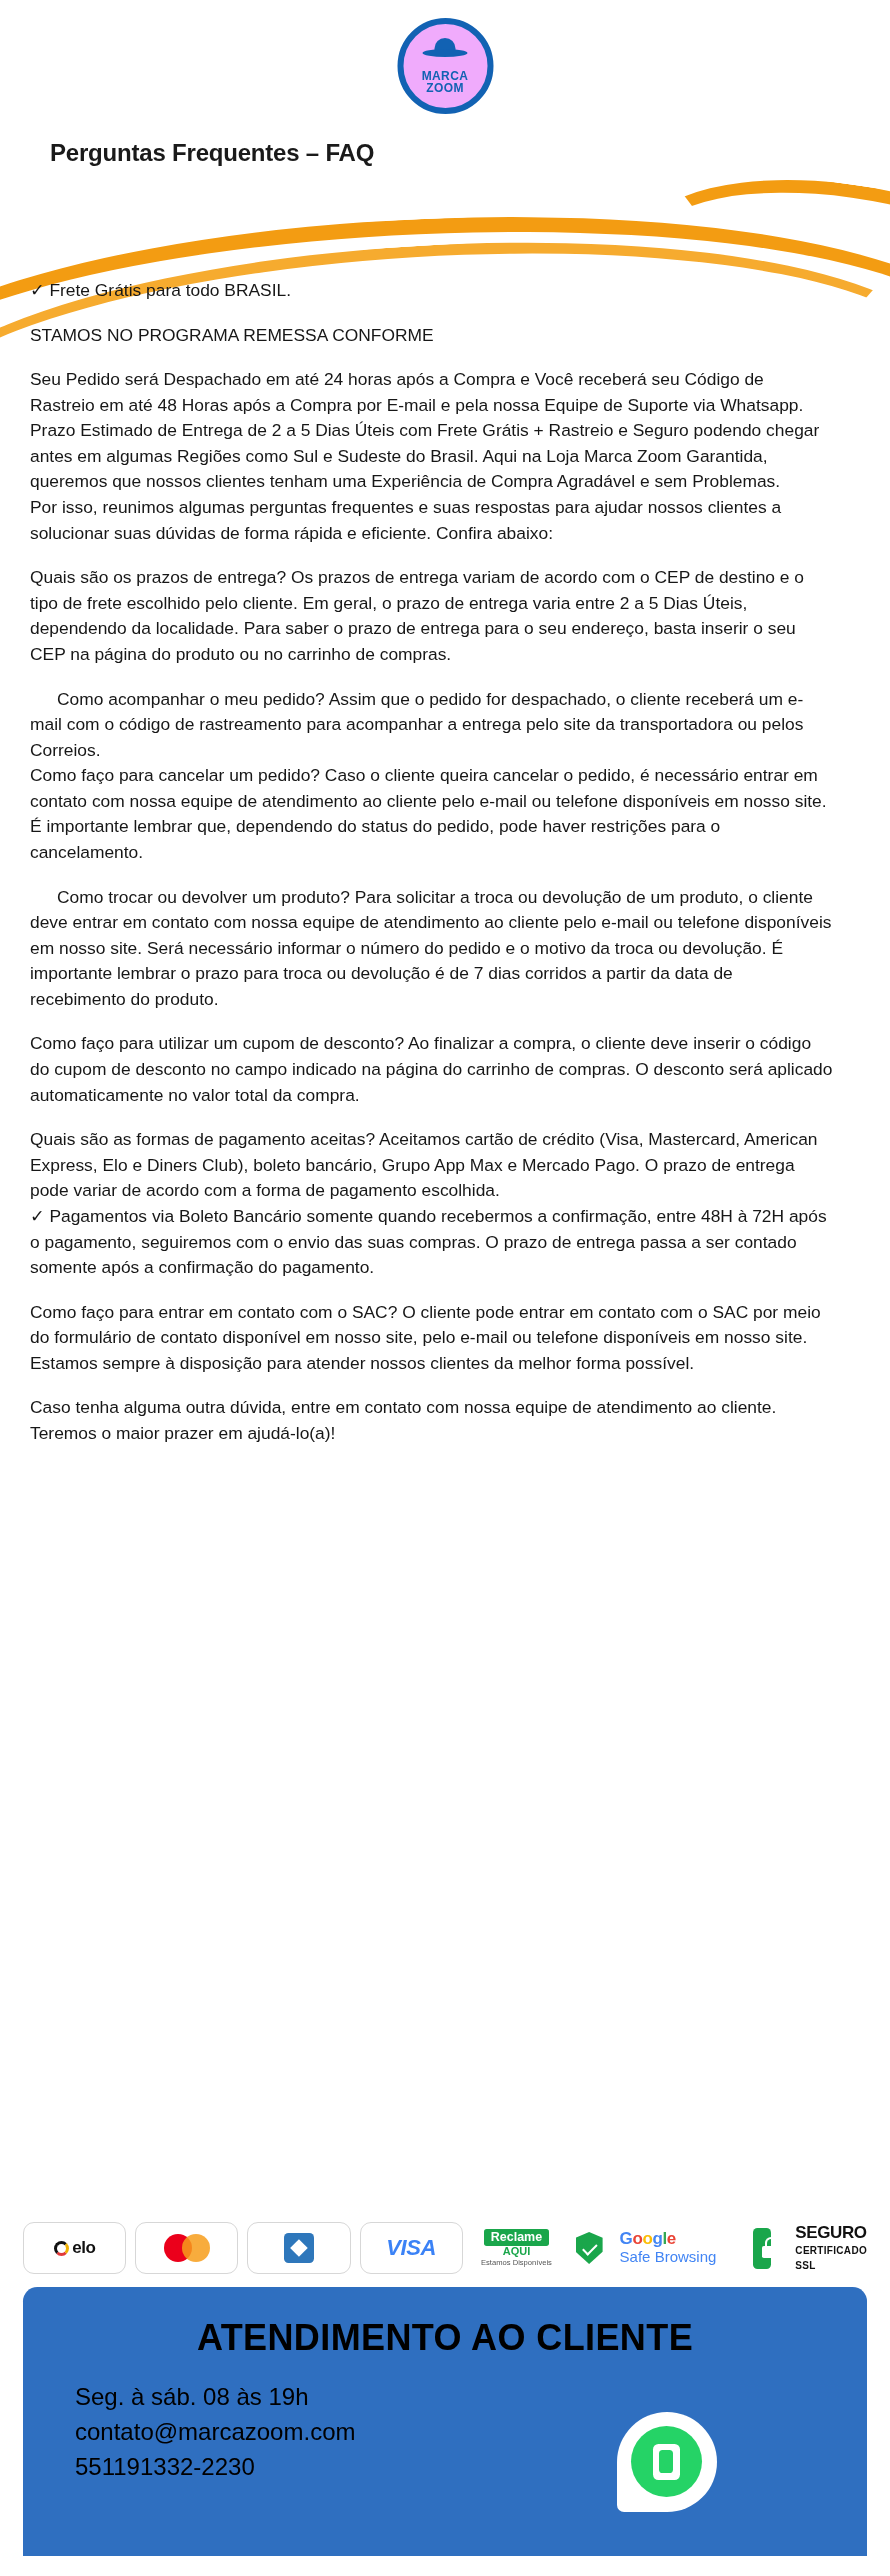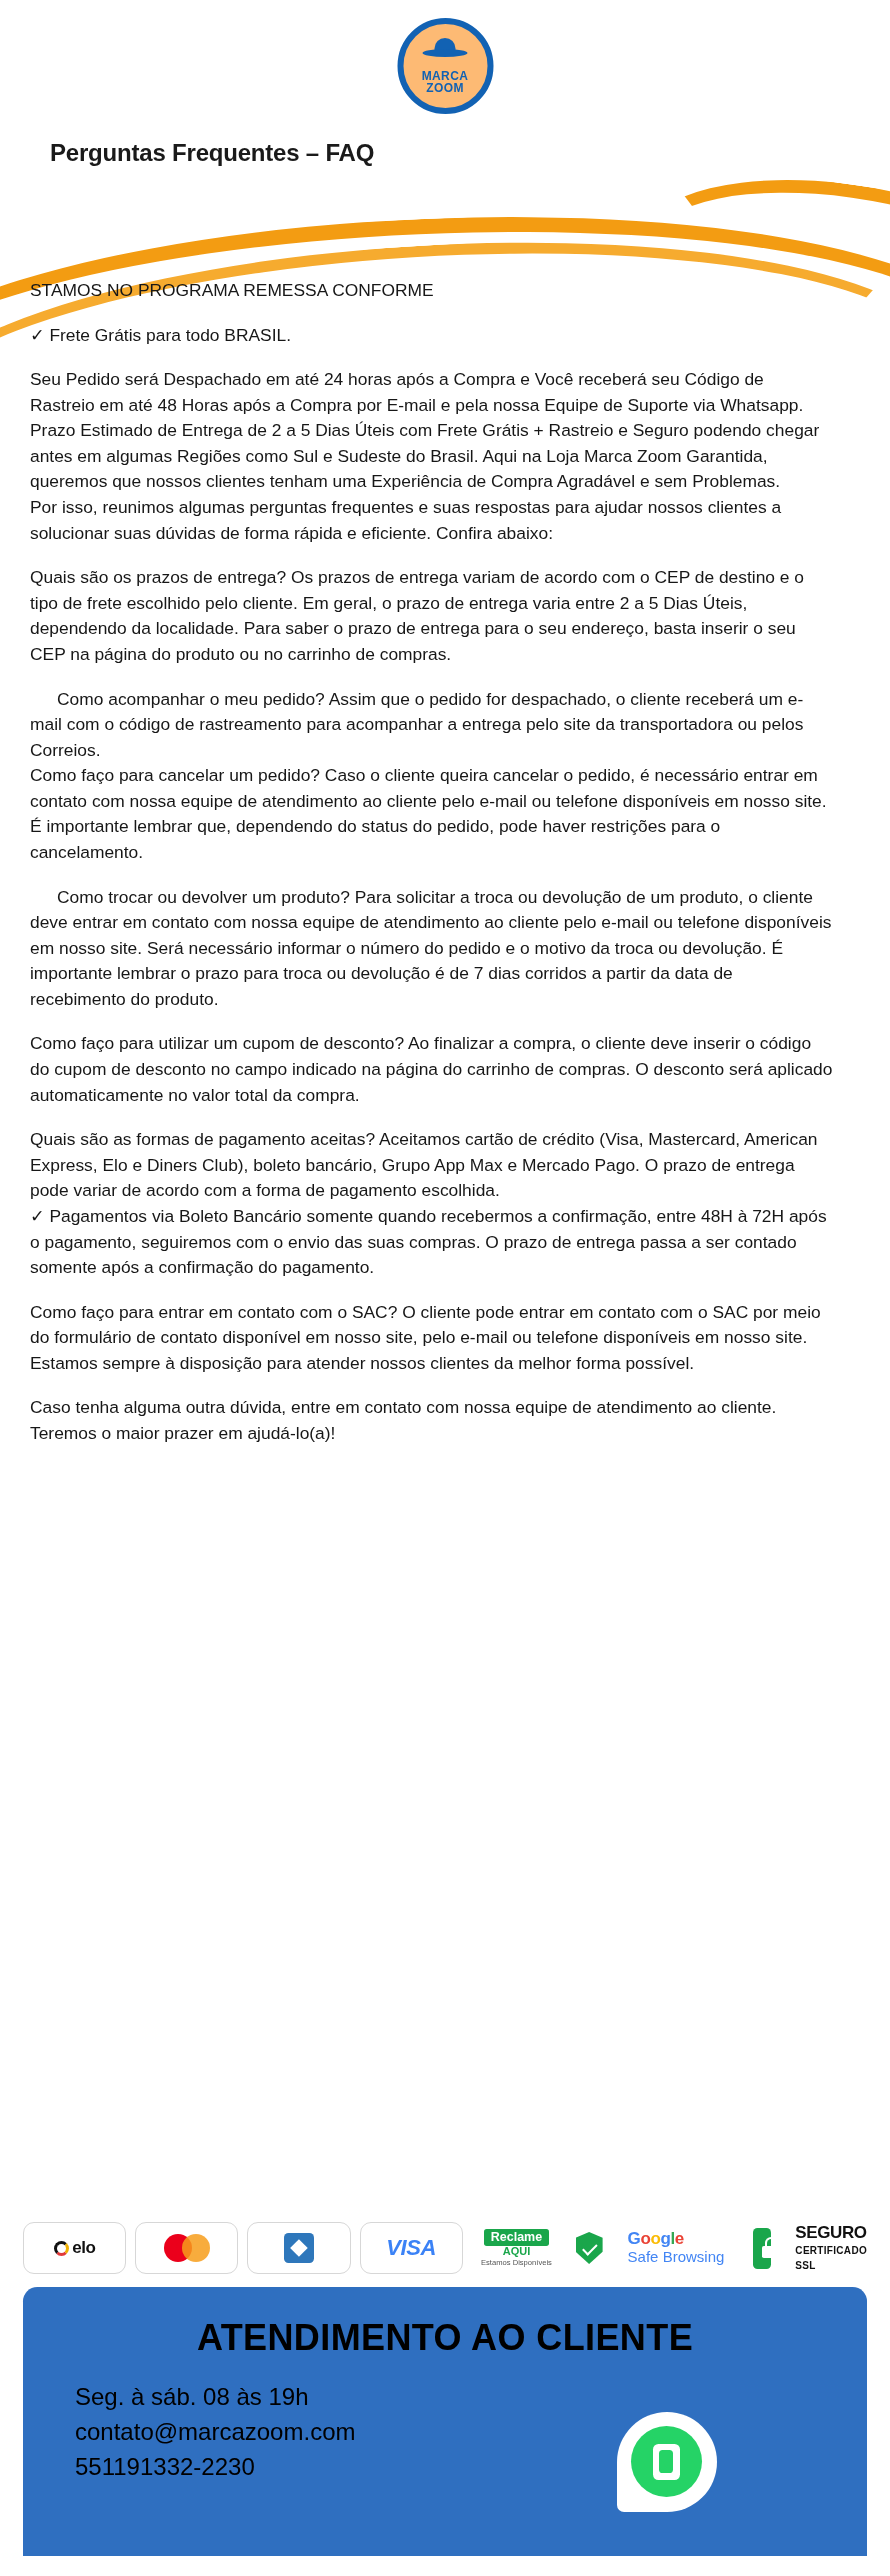--- a/index.html
+++ b/index.html
@@ -34,21 +34,21 @@
     height: 100px;
     display: flex;
     align-items: center;
     justify-content: center;
   }
   .logo-circle {
     width: 96px;
     height: 96px;
     border-radius: 50%;
     border: 6.2px solid #1262b3;
-    background: #fdba74;
+    background: #f0abfc;
     display: flex;
     flex-direction: column;
     align-items: center;
     justify-content: center;
     box-sizing: border-box;
     gap: 12px;
   }
   .logo-hat {
     width: 45px;
     height: 19.6px;
@@ -253,21 +253,21 @@
     font-size: 11px;
     font-weight: bold;
   }
   .reclame-bot {
     color: #555;
     font-size: 7.6px;
     margin-top: 1.8px;
   }
   .badge.safe {
     width: 189px;
-    gap: 25px;
+    gap: 17px;
     justify-content: flex-start;
     padding-left: 5.4px;
   }
   .shield {
     width: 27px;
     height: 32px;
     background: #1aa64b;
     clip-path: polygon(50% 0, 100% 18%, 100% 62%, 50% 100%, 0 62%, 0 18%);
     position: relative;
   }
@@ -433,22 +433,22 @@
     <div class="title-band">
       <div class="swoosh sw3"></div>
       <div class="swoosh sw1"></div>
       <div class="swoosh sw2"></div>
     </div>
 
     <div class="faq-title">Perguntas Frequentes – FAQ</div>
   </div>
 
   <div class="content">
+    <p>✓ Frete Grátis para todo BRASIL.</p>
     <p>STAMOS NO PROGRAMA REMESSA CONFORME</p>
-    <p>✓ Frete Grátis para todo BRASIL.</p>
     <p class="tight">Seu Pedido será Despachado em até 24 horas após a Compra e Você receberá seu Código de Rastreio em até 48 Horas após a Compra por E-mail e pela nossa Equipe de Suporte via Whatsapp.</p>
     <p class="tight">Prazo Estimado de Entrega de 2 a 5 Dias Úteis com Frete Grátis + Rastreio e Seguro podendo chegar antes em algumas Regiões como Sul e Sudeste do Brasil. Aqui na Loja Marca Zoom Garantida, queremos que nossos clientes tenham uma Experiência de Compra Agradável e sem Problemas.</p>
     <p>Por isso, reunimos algumas perguntas frequentes e suas respostas para ajudar nossos clientes a solucionar suas dúvidas de forma rápida e eficiente. Confira abaixo:</p>
     <p>Quais são os prazos de entrega? Os prazos de entrega variam de acordo com o CEP de destino e o tipo de frete escolhido pelo cliente. Em geral, o prazo de entrega varia entre 2 a 5 Dias Úteis, dependendo da localidade. Para saber o prazo de entrega para o seu endereço, basta inserir o seu CEP na página do produto ou no carrinho de compras.</p>
     <p class="indent tight">Como acompanhar o meu pedido? Assim que o pedido for despachado, o cliente receberá um e-mail com o código de rastreamento para acompanhar a entrega pelo site da transportadora ou pelos Correios.</p>
     <p>Como faço para cancelar um pedido? Caso o cliente queira cancelar o pedido, é necessário entrar em contato com nossa equipe de atendimento ao cliente pelo e-mail ou telefone disponíveis em nosso site. É importante lembrar que, dependendo do status do pedido, pode haver restrições para o cancelamento.</p>
     <p class="indent">Como trocar ou devolver um produto? Para solicitar a troca ou devolução de um produto, o cliente deve entrar em contato com nossa equipe de atendimento ao cliente pelo e-mail ou telefone disponíveis em nosso site. Será necessário informar o número do pedido e o motivo da troca ou devolução. É importante lembrar o prazo para troca ou devolução é de 7 dias corridos a partir da data de recebimento do produto.</p>
     <p>Como faço para utilizar um cupom de desconto? Ao finalizar a compra, o cliente deve inserir o código do cupom de desconto no campo indicado na página do carrinho de compras. O desconto será aplicado automaticamente no valor total da compra.</p>
     <p class="tight">Quais são as formas de pagamento aceitas? Aceitamos cartão de crédito (Visa, Mastercard, American Express, Elo e Diners Club), boleto bancário, Grupo App Max e Mercado Pago. O prazo de entrega pode variar de acordo com a forma de pagamento escolhida.</p>
     <p>✓ Pagamentos via Boleto Bancário somente quando recebermos a confirmação, entre 48H à 72H após o pagamento, seguiremos com o envio das suas compras. O prazo de entrega passa a ser contado somente após a confirmação do pagamento.</p>

